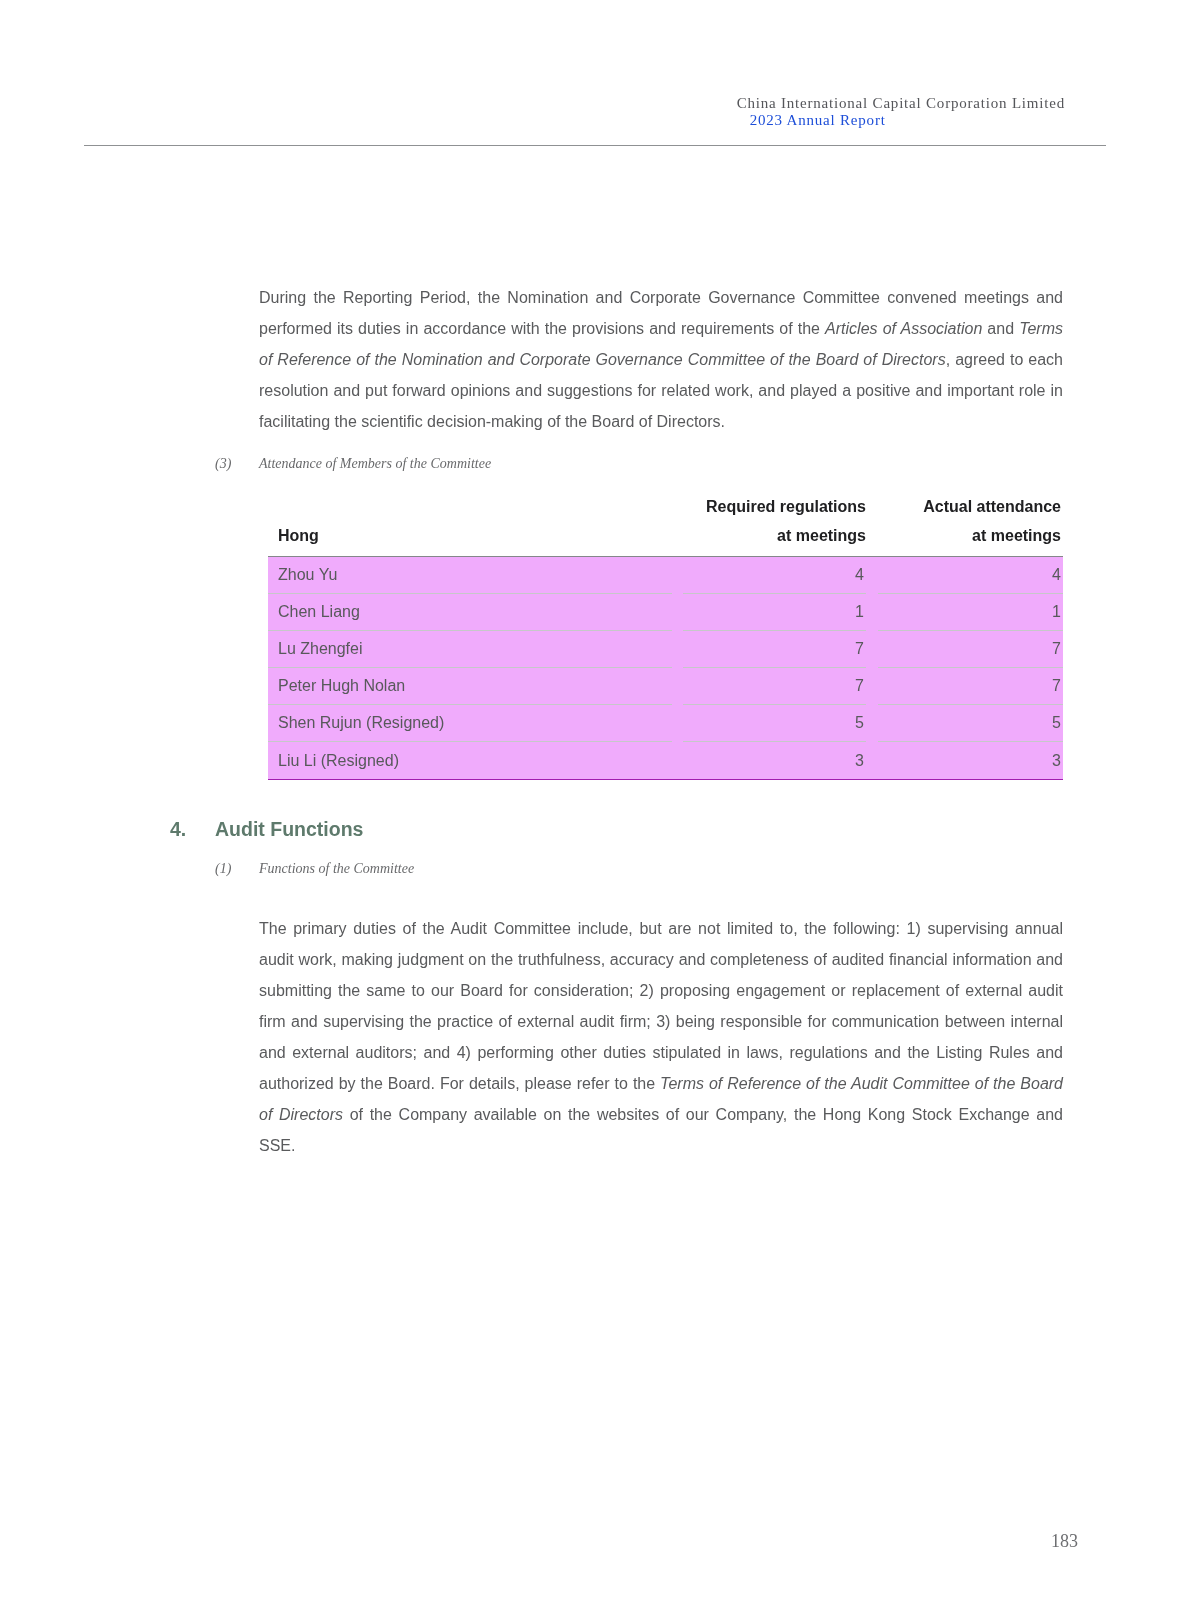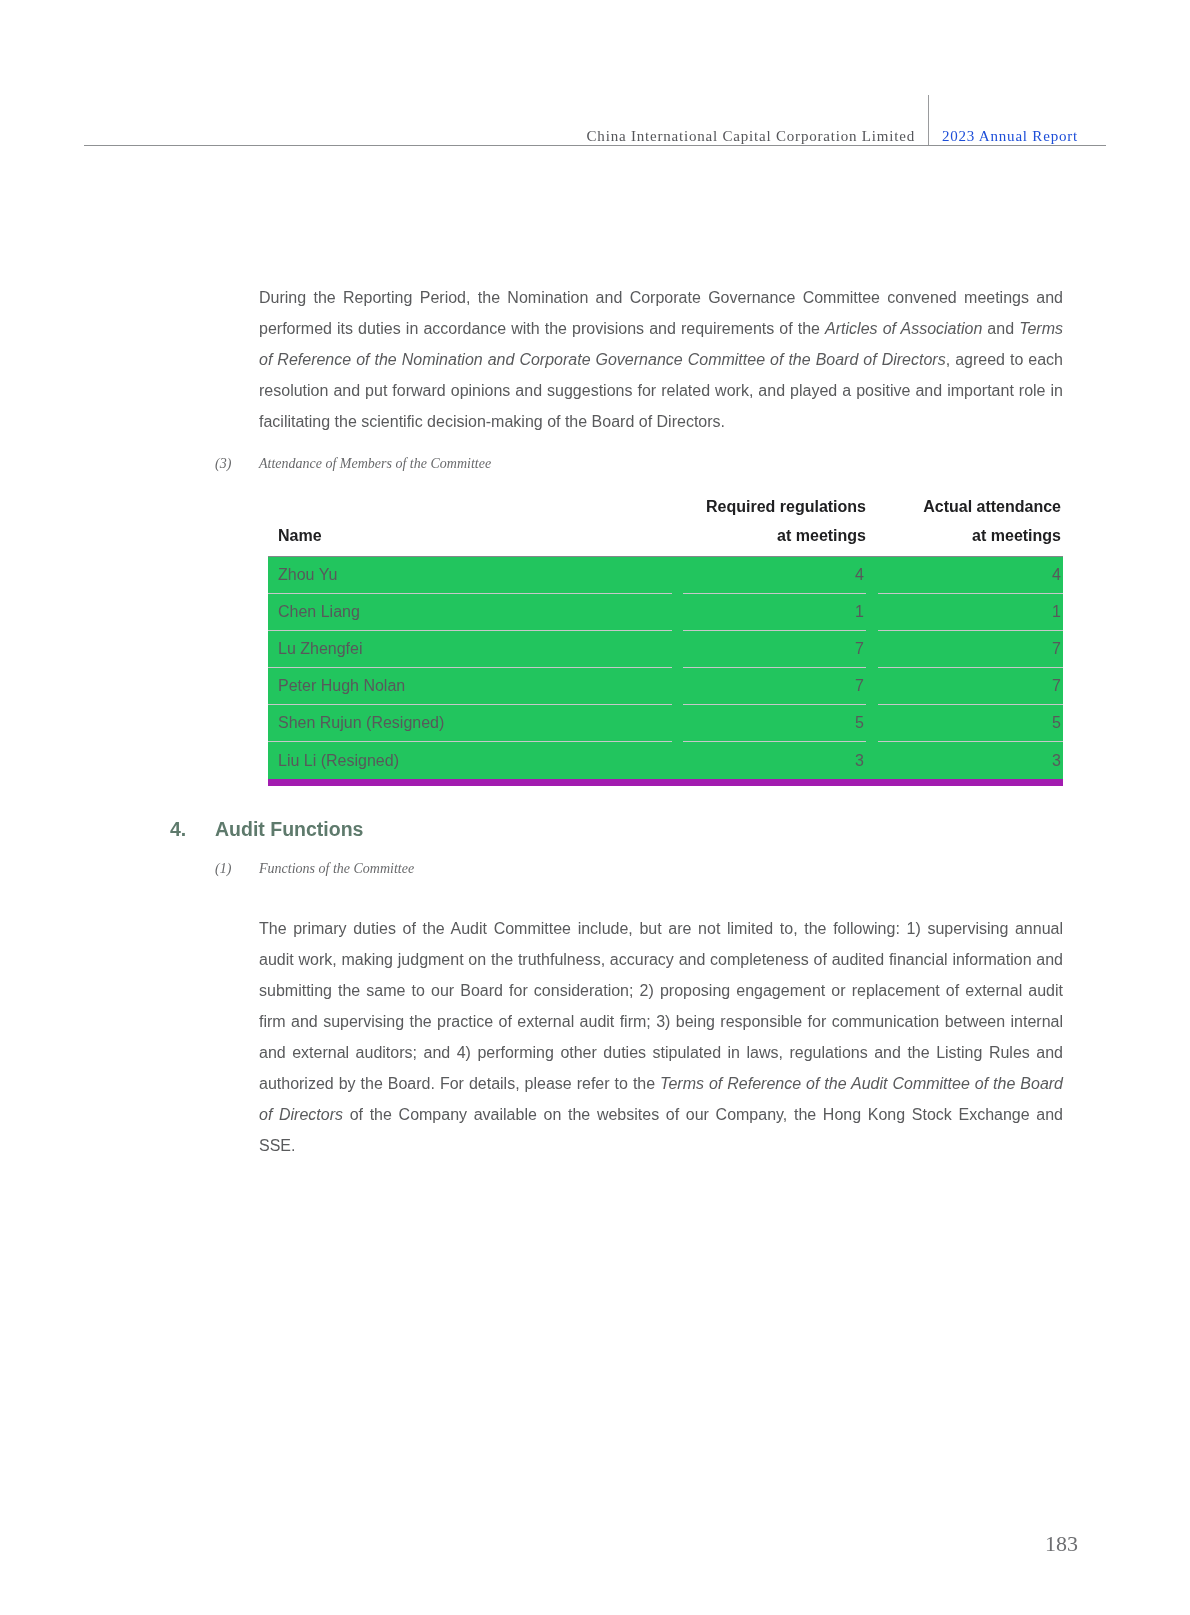--- a/index.html
+++ b/index.html
@@ -5,23 +5,24 @@
   html,body { margin:0; padding:0; background:#ffffff; }
   .page {
     position:relative; width:1190px; height:1615px; margin:0 auto;
     background:#ffffff; overflow:hidden;
     font-family:"Liberation Sans", sans-serif; color:#595a5c;
   }
 
   
   .doc-header {
     position:absolute; top:95px; right:112px; height:50px;
-    display:flex; align-items:flex-end;
+    display:flex; align-items:flex-start;
     font-family:"Liberation Serif", serif; font-size:15px; letter-spacing:0.8px;
     white-space:nowrap;
+    flex-direction:column;
   }
   .doc-header .company { color:#55565a; padding-right:13px; }
   .doc-header .divider { width:1px; align-self:stretch; background:#9a9b9d; }
   .doc-header .report  { color:#1d4ed8; padding-left:13px; }
   .header-rule {
     position:absolute; top:145px; left:84px; width:1022px; height:1px;
     background:#8f9193;
   }
 
   
@@ -54,35 +55,35 @@
   
   .attendance-table { position:absolute; left:268px; top:492px; width:795px; }
   .t-header {
     display:flex; align-items:flex-end; padding-bottom:6px;
     border-bottom:1px solid #85878a;
     font-weight:bold; color:#202022; font-size:16px; line-height:29px;
   }
   .t-header .th-name { width:404px; margin-right:11px; padding-left:10px; box-sizing:border-box; }
   .t-header .th-req  { width:183px; margin-right:12px; text-align:right; }
   .t-header .th-act  { width:185px; text-align:right; padding-right:2px; box-sizing:border-box; }
-  .t-body { background:#22c55e; border-bottom:7px solid #a21caf; }
+  .t-body { background:#f0abfc; border-bottom:1px solid #a21caf; }
   .t-row { display:flex; height:37px; font-size:16px; color:#58595b; }
   .t-row .cell {
     align-self:stretch; display:flex; align-items:center;
     border-bottom:1px solid #c6c7c9; box-sizing:border-box;
   }
   .t-row .c-name { width:404px; margin-right:11px; padding-left:10px; }
   .t-row .c-req  { width:183px; margin-right:12px; justify-content:flex-end; padding-right:2px; }
   .t-row .c-act  { width:185px; justify-content:flex-end; padding-right:2px; }
   .t-row:last-child .cell { border-bottom:none; }
 
   
   .page-number {
     position:absolute; top:1531px; right:112px;
-    font-family:"Liberation Serif", serif; font-size:22px; color:#6d6e71;
+    font-family:"Liberation Serif", serif; font-size:18px; color:#6d6e71;
   }
 </style>
 </head>
 <body>
 
 <div class="page">
 
   <div class="doc-header">
     <span class="company">China International Capital Corporation Limited</span>
     <span class="divider"></span>
@@ -91,21 +92,21 @@
   <div class="header-rule"></div>
 
   <p class="para" id="para-nomination"><span>During the Reporting Period, the Nomination and Corporate Governance Committee convened meetings and performed its duties in accordance with the provisions and requirements of the </span><span class="it">Articles of Association</span><span> and </span><span class="it">Terms of Reference of the Nomination and Corporate Governance Committee of the Board of Directors</span><span>, agreed to each resolution and put forward opinions and suggestions for related work, and played a positive and important role in facilitating the scientific decision-making of the Board of Directors.</span></p>
 
   <div class="sub-heading" id="heading-attendance">
     <span class="num">(3)</span><span>Attendance of Members of the Committee</span>
   </div>
 
   <div class="attendance-table">
     <div class="t-header">
-      <div class="th-name">Name</div>
+      <div class="th-name">Hong</div>
       <div class="th-req">
         <div>Required regulations</div>
         <div>at meetings</div>
       </div>
       <div class="th-act">
         <div>Actual attendance</div>
         <div>at meetings</div>
       </div>
     </div>
     <div class="t-body">

